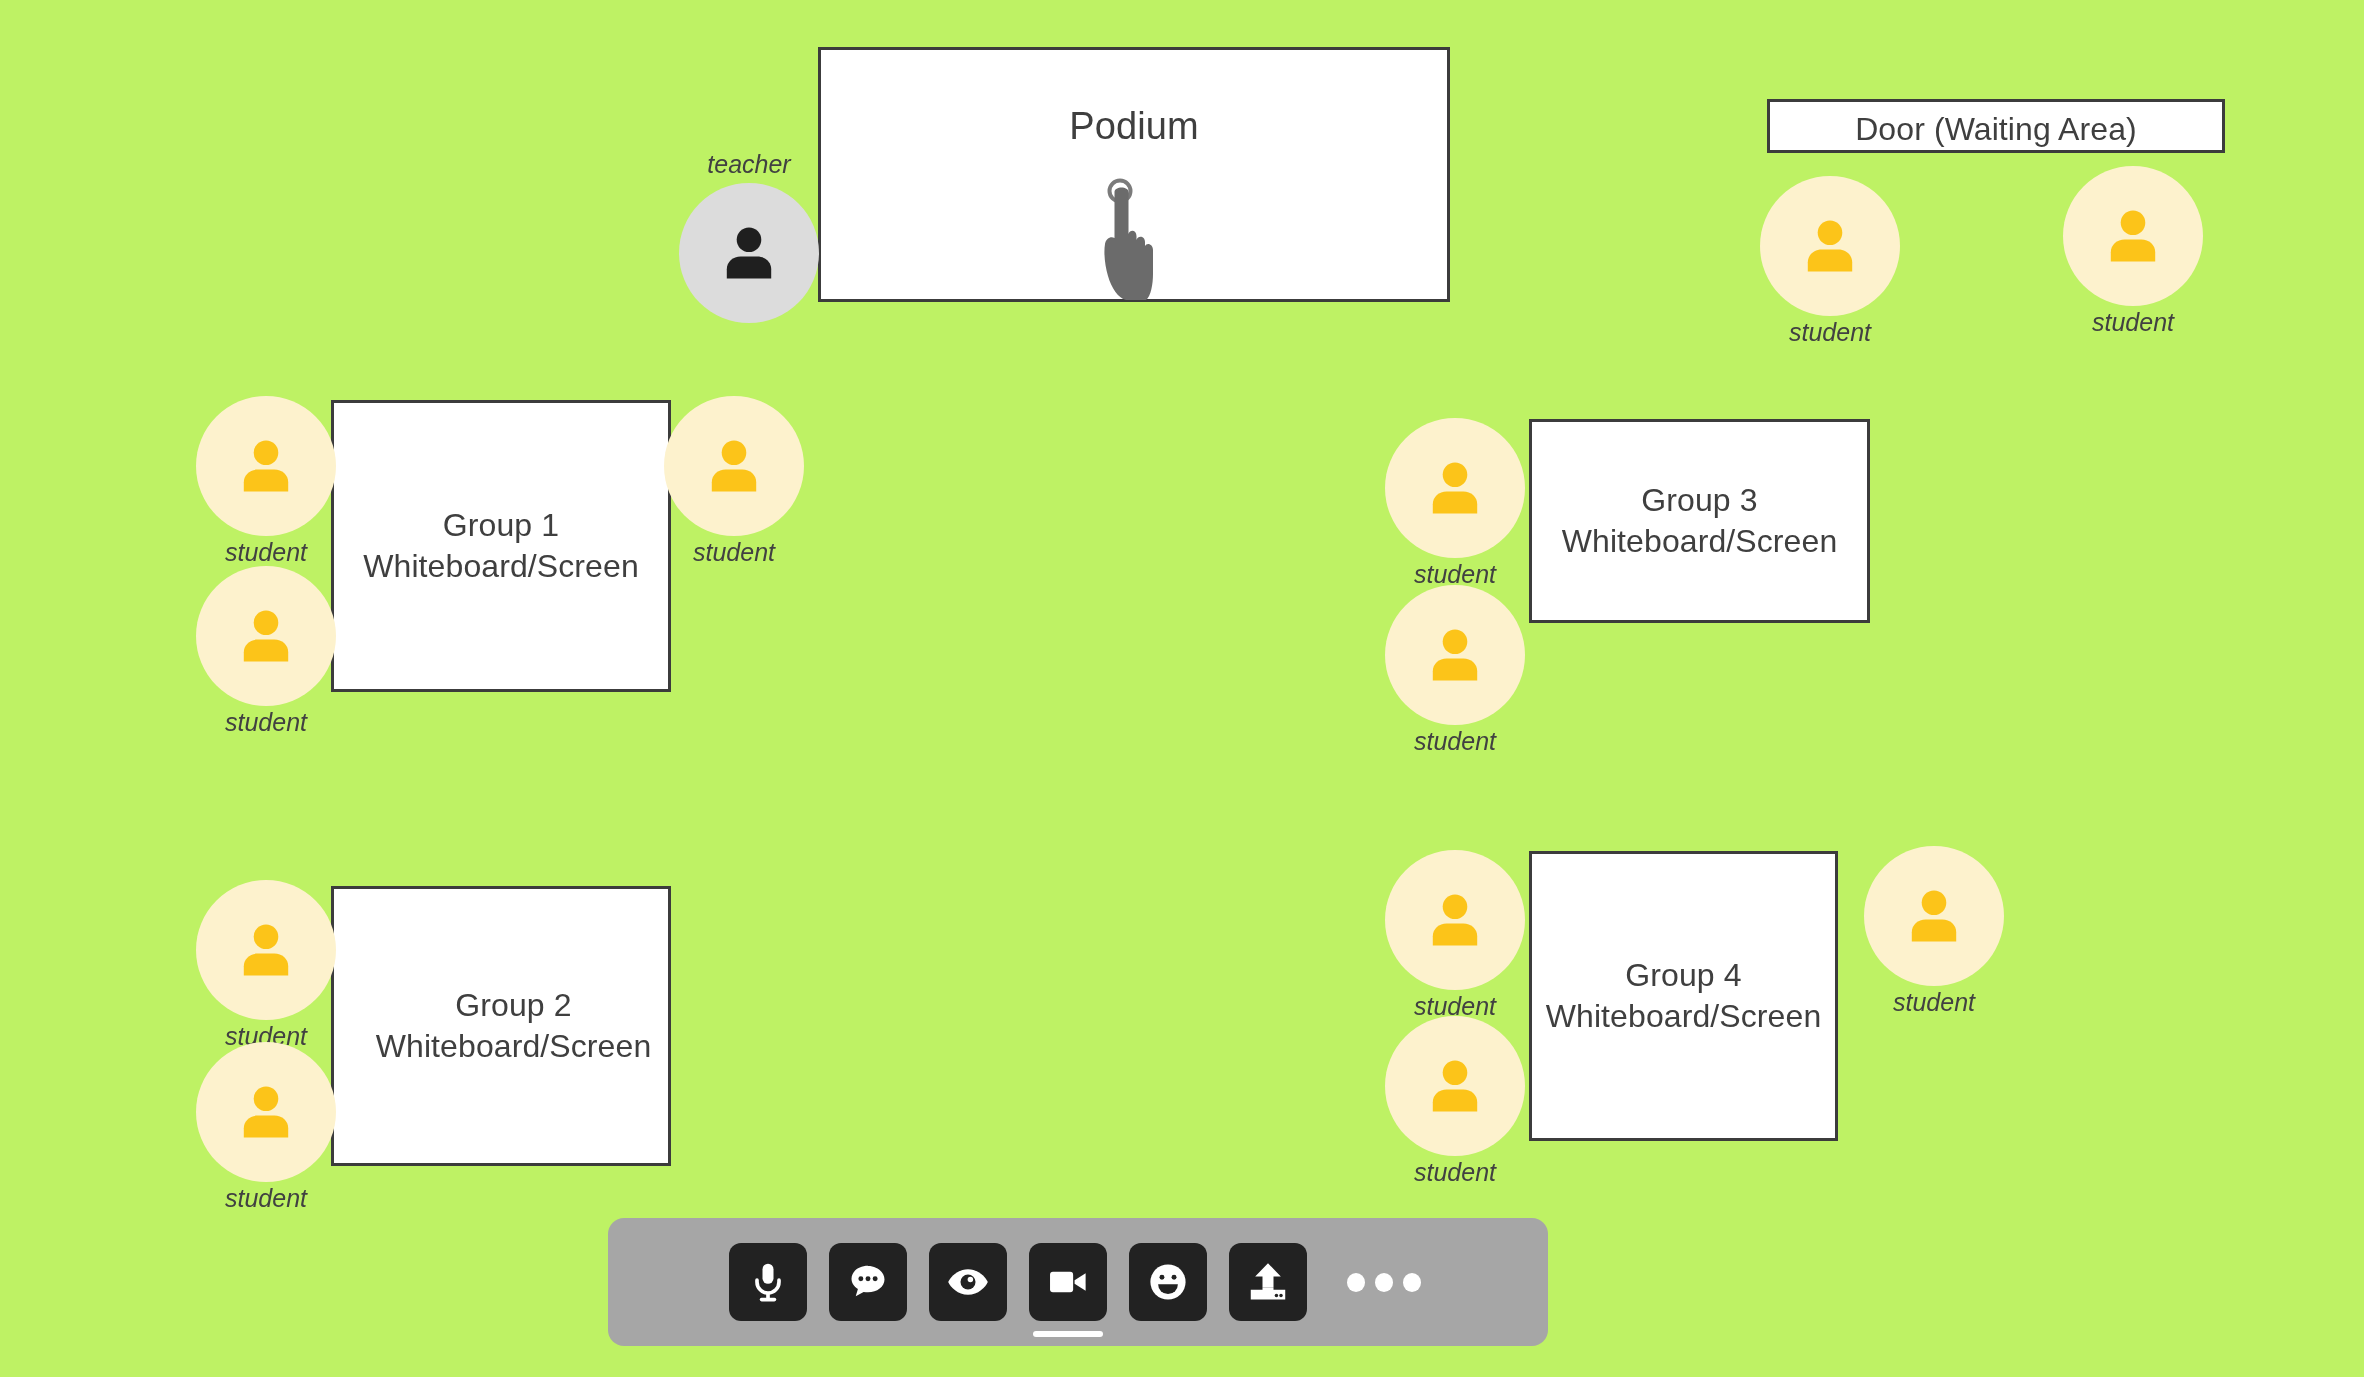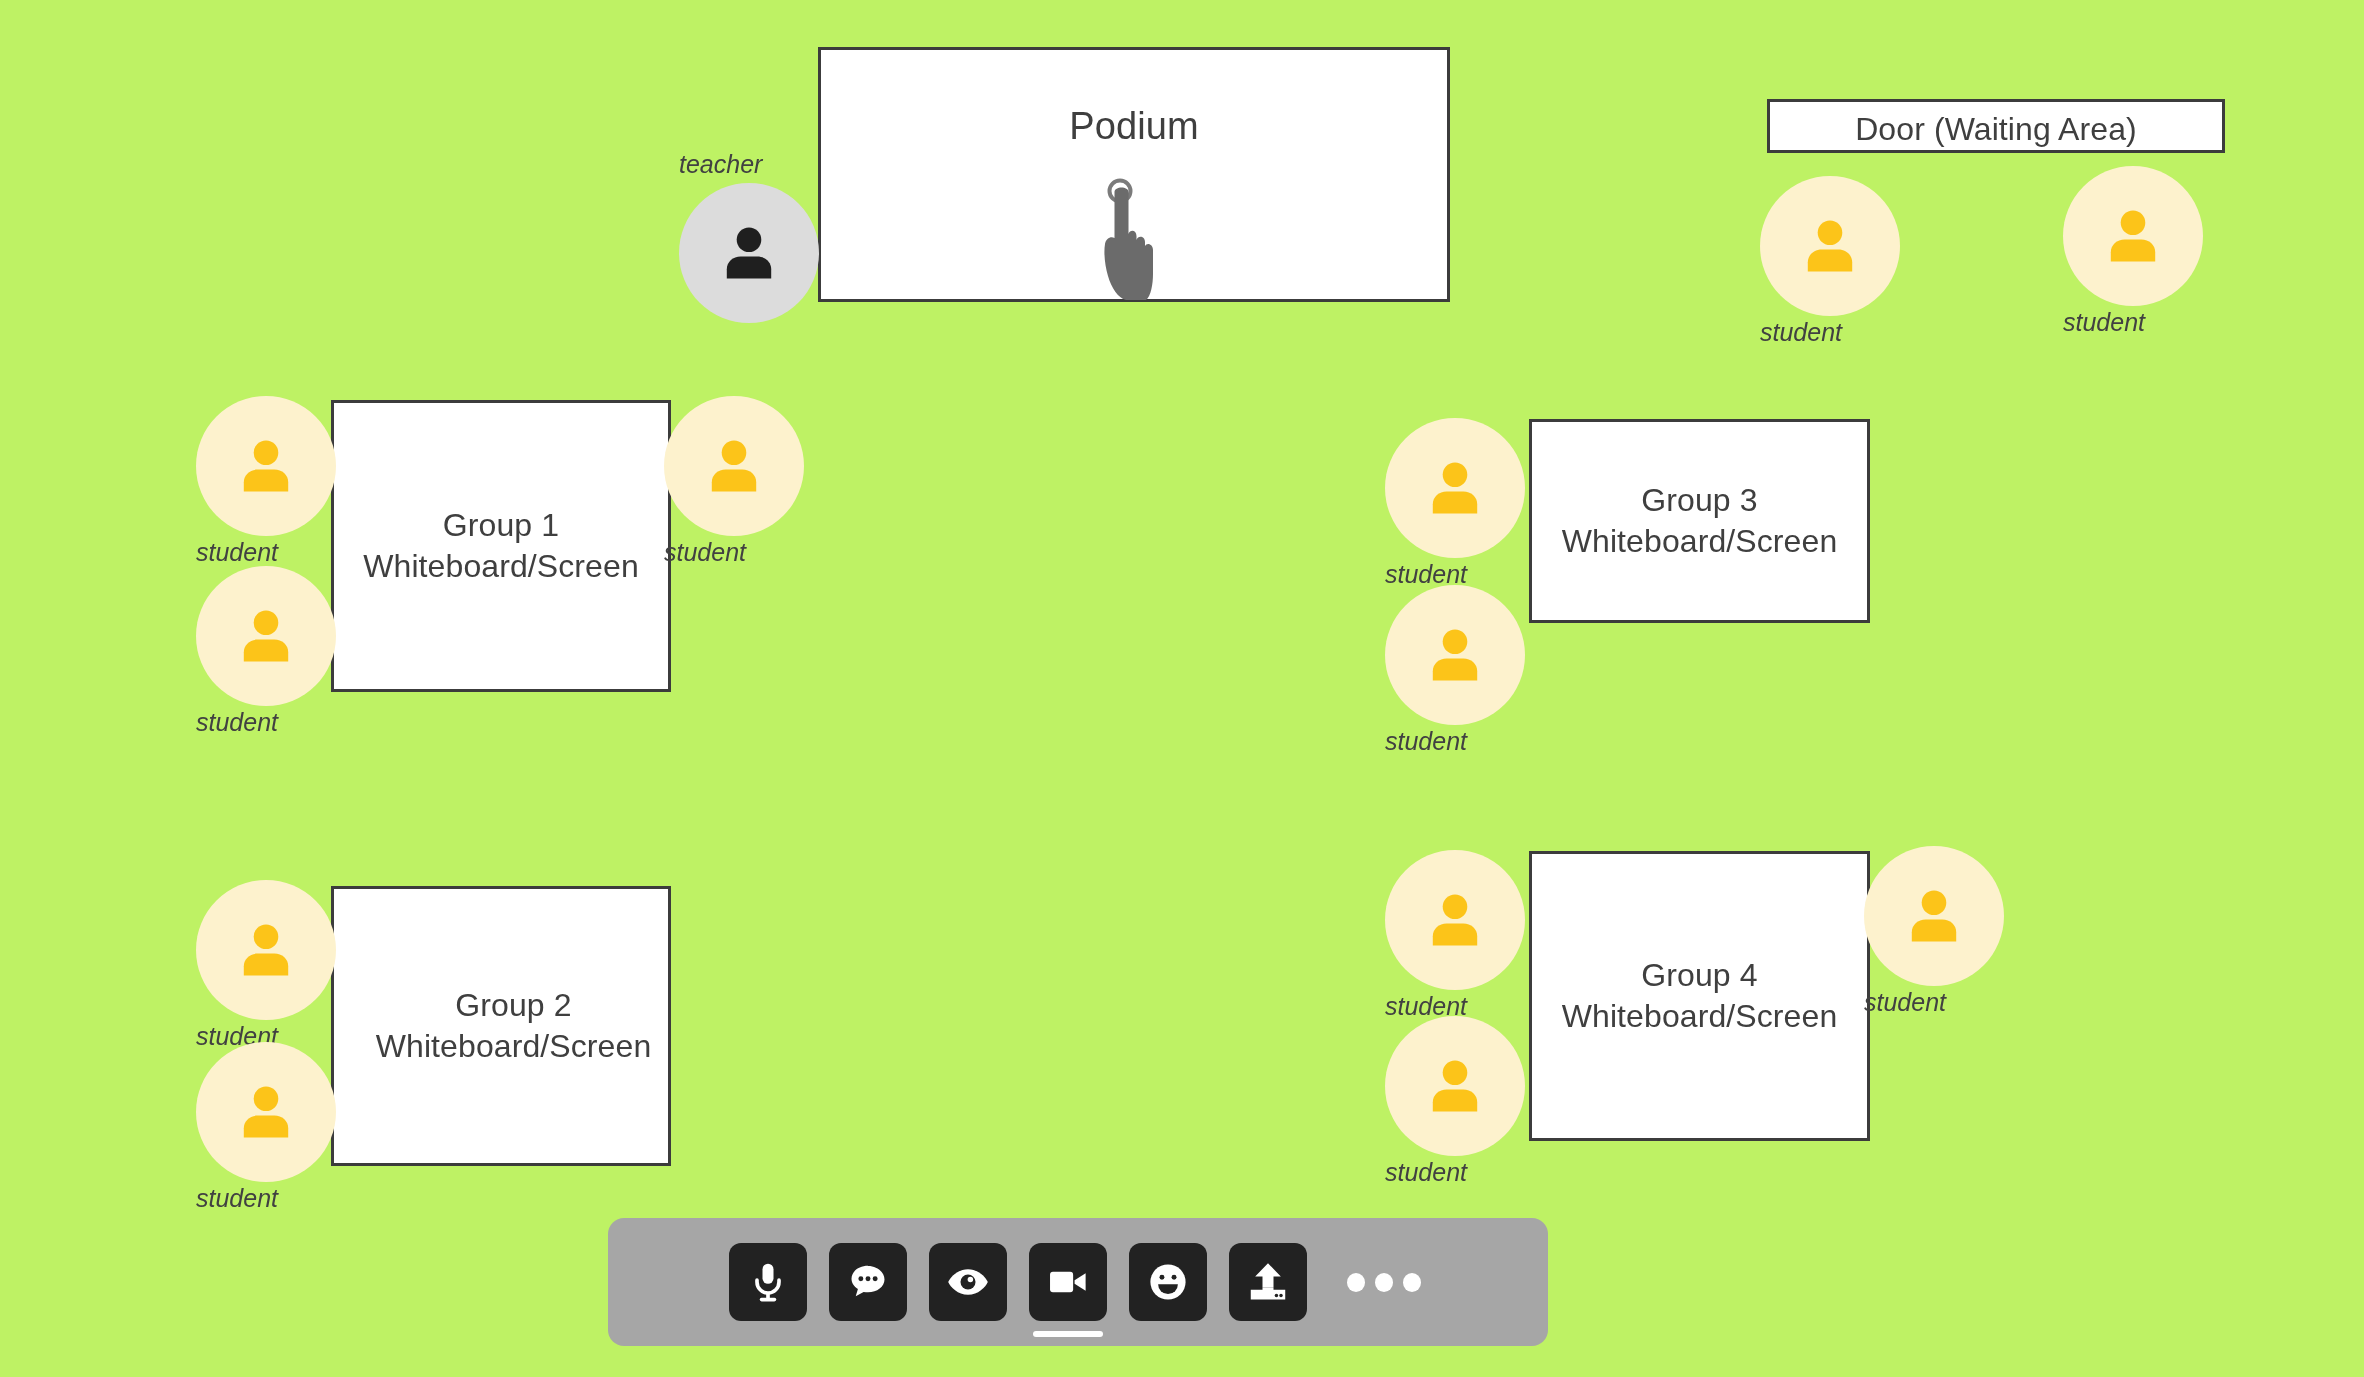--- a/index.html
+++ b/index.html
@@ -44,29 +44,29 @@
   #podium-box .box-label { font-size: 38px; position: relative; top: -48px; }
 
   
   #door-box { left: 1767px; top: 99px; width: 458px; height: 54px; align-items: flex-end; }
   #door-box .box-label { font-size: 32px; }
 
   
   #group1-box { left: 331px; top: 400px;  width: 340px; height: 292px; }
   #group2-box { left: 331px; top: 886px;  width: 340px; height: 280px; padding-left: 25px; }
   #group3-box { left: 1529px; top: 419px; width: 341px; height: 204px; text-align: center; }
-  #group4-box { left: 1529px; top: 851px; width: 341px; height: 290px; }
+  #group4-box { left: 1529px; top: 851px; width: 309px; height: 290px; }
 
   
   .avatar-unit {
     position: absolute;
     width: 140px;
     display: flex;
     flex-direction: column;
-    align-items: flex-start;
+    align-items: center;
   }
   .avatar-circle {
     width: 140px;
     height: 140px;
     border-radius: 50%;
     display: flex;
     align-items: center;
     justify-content: center;
   }
   .avatar-circle.student { background: #fdf2cd; }

